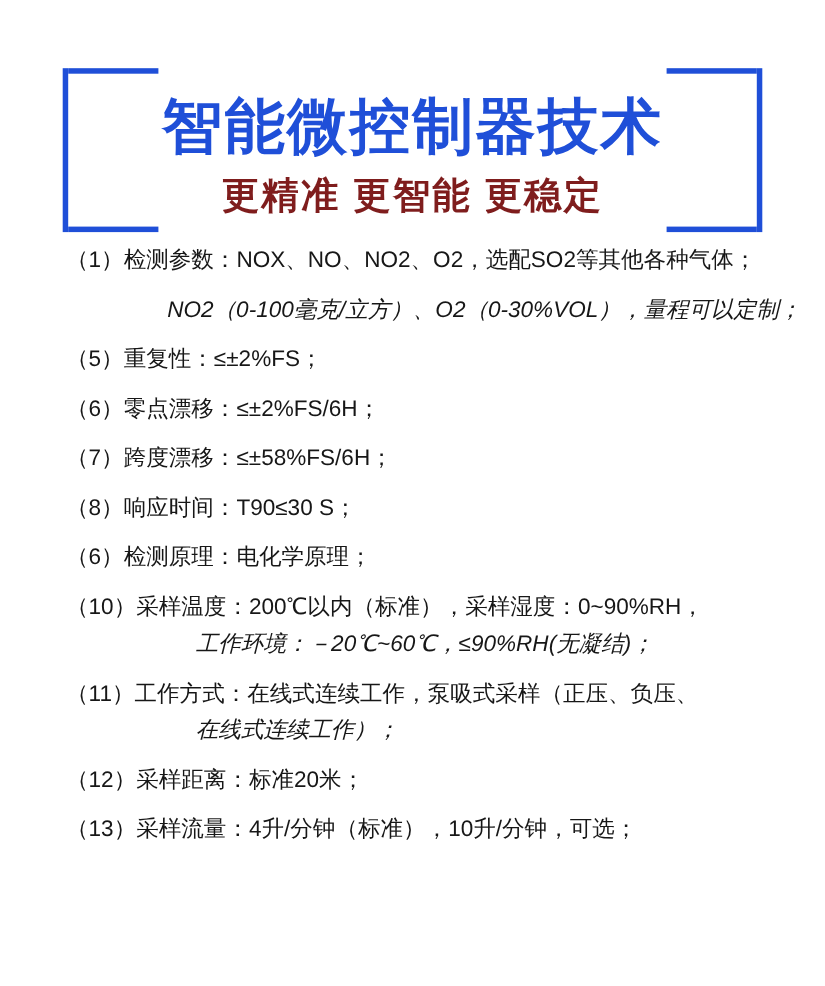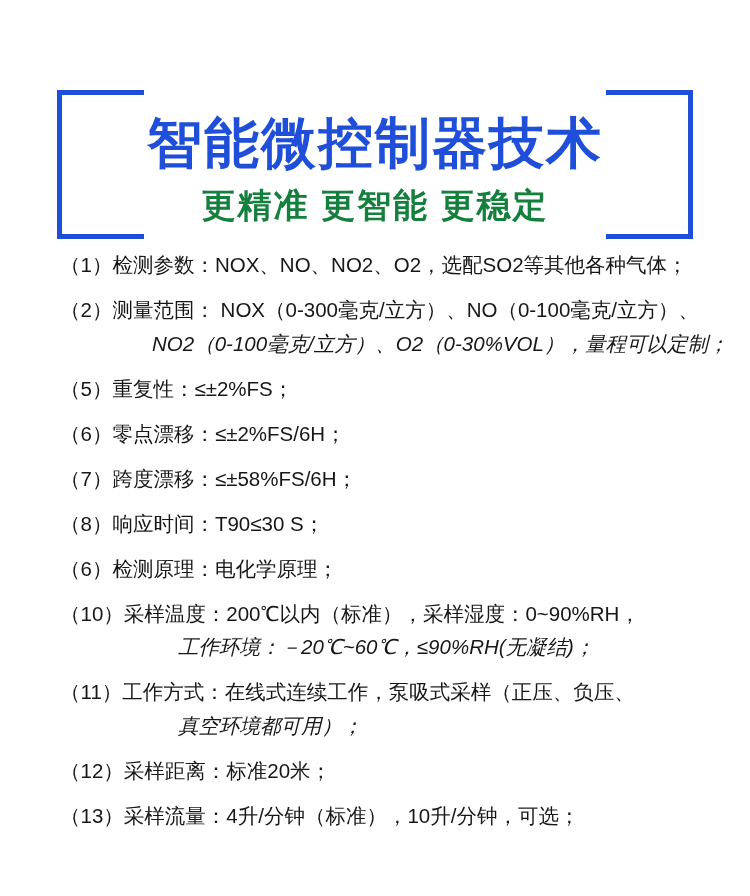--- a/index.html
+++ b/index.html
@@ -12,21 +12,20 @@
     background: #ffffff;
     font-family: "Liberation Sans", sans-serif;
     color: #1a1a1a;
     overflow: hidden;
   }
   .page {
     position: relative;
     width: 750px;
     height: 687px;
     box-sizing: border-box;
-    margin-top: 28px;
   }
   .header {
     position: relative;
     margin: 0 auto;
     width: 636px;
     padding-top: 62px;
   }
   .header-frame {
     position: relative;
     border-left: 5px solid #1f4fd8;
@@ -62,21 +61,21 @@
     font-weight: bold;
     color: #1f4fd8;
     letter-spacing: 2px;
     margin: 6px 0 2px 0;
     font-family: "Liberation Sans", "DejaVu Sans", sans-serif;
   }
   .subtitle {
     text-align: center;
     font-size: 34px;
     font-weight: bold;
-    color: #15803d;
+    color: #7f1d1d;
     letter-spacing: 2px;
     margin: 6px 0 16px 0;
     padding-bottom: 10px;
   }
   .spec-list {
     margin: 16px 0 0 0;
     padding: 0 0 0 60px;
     list-style: none;
   }
   .spec-item {
@@ -108,21 +107,20 @@
       <div class="main-title">智能微控制器技术</div>
       <div class="subtitle">更精准  更智能  更稳定</div>
     </div>
   </div>
 
   <ul class="spec-list">
     <li class="spec-item">
       <span>（1）检测参数：NOX、NO、NO2、O2，选配SO2等其他各种气体；</span>
     </li>
     <li class="spec-item">
-      <span>（2）测量范围： NOX（0-300毫克/立方）、NO（0-100毫克/立方）、</span>
       <span class="cont">NO2（0-100毫克/立方）、O2（0-30%VOL），量程可以定制；</span>
     </li>
     <li class="spec-item">
       <span>（5）重复性：≤±2%FS；</span>
     </li>
     <li class="spec-item">
       <span>（6）零点漂移：≤±2%FS/6H；</span>
     </li>
     <li class="spec-item">
       <span>（7）跨度漂移：≤±58%FS/6H；</span>
@@ -132,21 +130,21 @@
     </li>
     <li class="spec-item">
       <span>（6）检测原理：电化学原理；</span>
     </li>
     <li class="spec-item">
       <span>（10）采样温度：200℃以内（标准），采样湿度：0~90%RH，</span>
       <span class="cont indent2">工作环境：－20℃~60℃，≤90%RH(无凝结)；</span>
     </li>
     <li class="spec-item">
       <span>（11）工作方式：在线式连续工作，泵吸式采样（正压、负压、</span>
-      <span class="cont indent2">真空环境都可用）；</span>
+      <span class="cont indent2">在线式连续工作）；</span>
     </li>
     <li class="spec-item">
       <span>（12）采样距离：标准20米；</span>
     </li>
     <li class="spec-item">
       <span>（13）采样流量：4升/分钟（标准），10升/分钟，可选；</span>
     </li>
 
   </ul>
 

